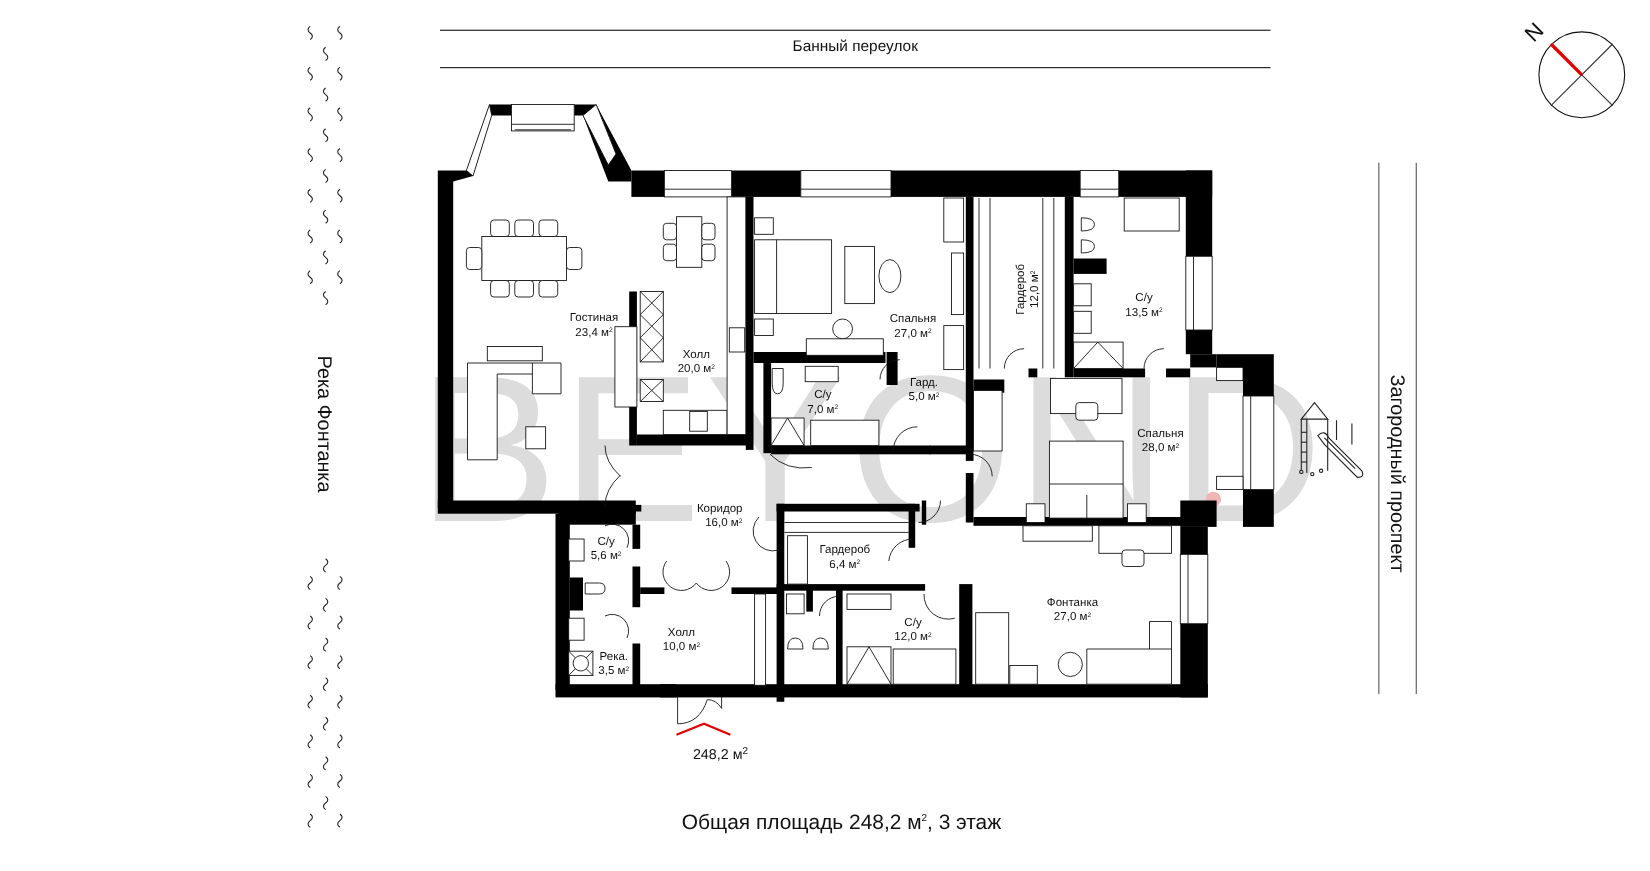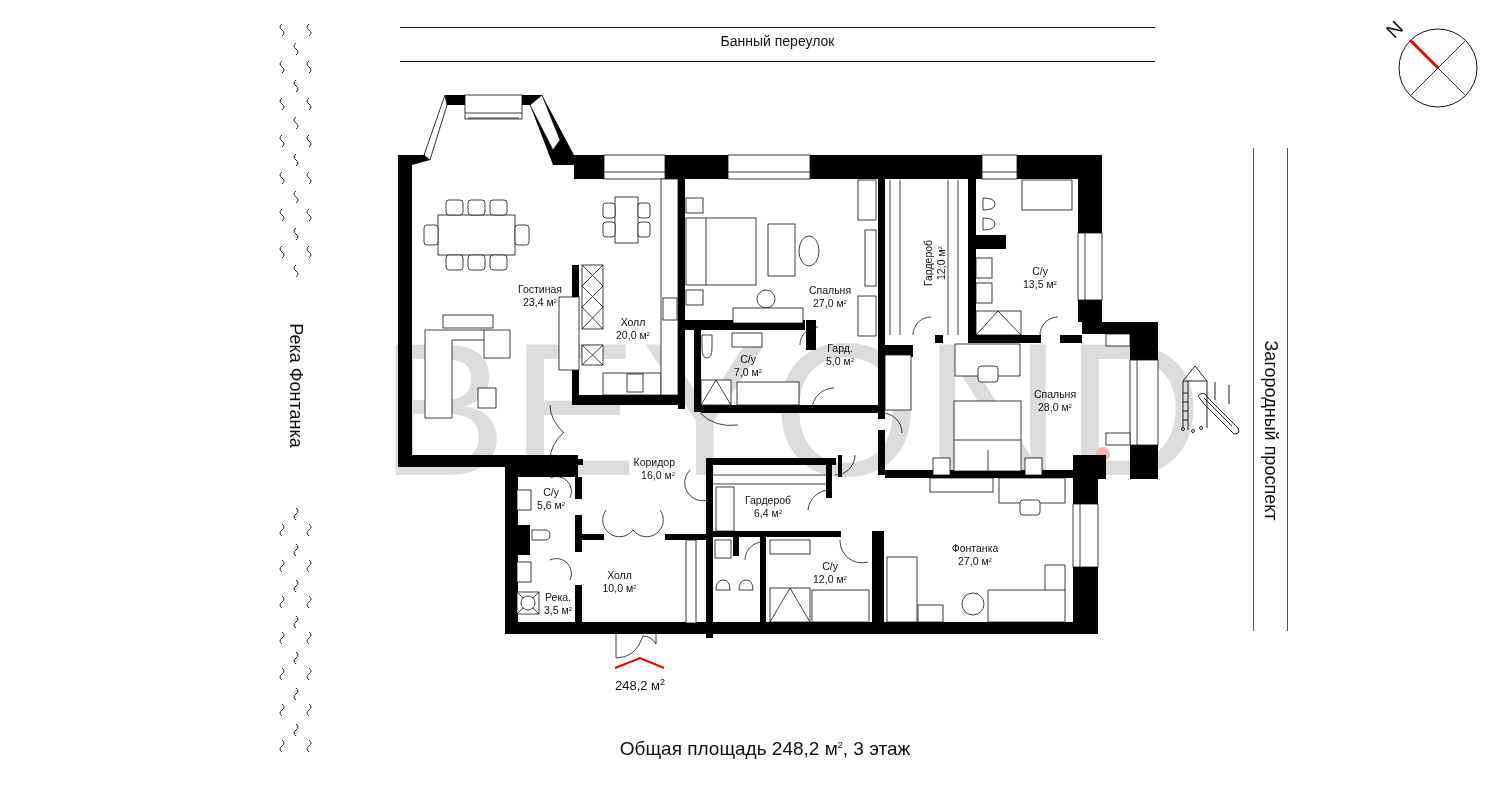--- a/index.html
+++ b/index.html
@@ -4,21 +4,21 @@
 <style>
   html, body { margin:0; padding:0; background:#ffffff; }
   body { width:1500px; height:792px; position:relative; overflow:hidden; font-family:"Liberation Sans", sans-serif; color:#111; }
   .street-line { position:absolute; background:#111; }
   .street-top-label { position:absolute; left:400px; width:755px; top:33px; text-align:center; font-size:14px; }
   .vert-label { position:absolute; font-size:18px; white-space:nowrap; transform-origin:center center; }
   .room-label { position:absolute; text-align:center; font-size:10.5px; line-height:13px; color:#111; }
   .room-label sup { font-size:6px; vertical-align:top; position:relative; top:-1px; }
   .footer { position:absolute; left:0; width:1530px; top:738px; text-align:center; font-size:19px; }
   .footer sup, .entry-area sup { font-size:9px; }
-  .entry-area { position:absolute; left:600px; width:80px; top:677px; text-align:center; font-size:13px; }
+  .entry-area { position:absolute; left:600px; width:80px; top:677px; text-align:right; font-size:13px; }
   .watermark { position:absolute; left:380px; top:300px; font-size:190px; letter-spacing:4px; color:#dcdcdc; font-weight:300; white-space:nowrap; font-family:"Liberation Sans", sans-serif; }
   .wm-dot { position:absolute; left:1096px; top:447px; width:14px; height:14px; border-radius:50%; background:#f0b5b5; }
   svg { position:absolute; left:0; top:0; }
 </style>
 </head>
 <body>
 
 <div class="street-line" style="left:400px;top:27px;width:755px;height:1px;"></div>
 <div class="street-line" style="left:400px;top:61px;width:755px;height:1px;"></div>
 <div class="street-top-label">Банный переулок</div>

